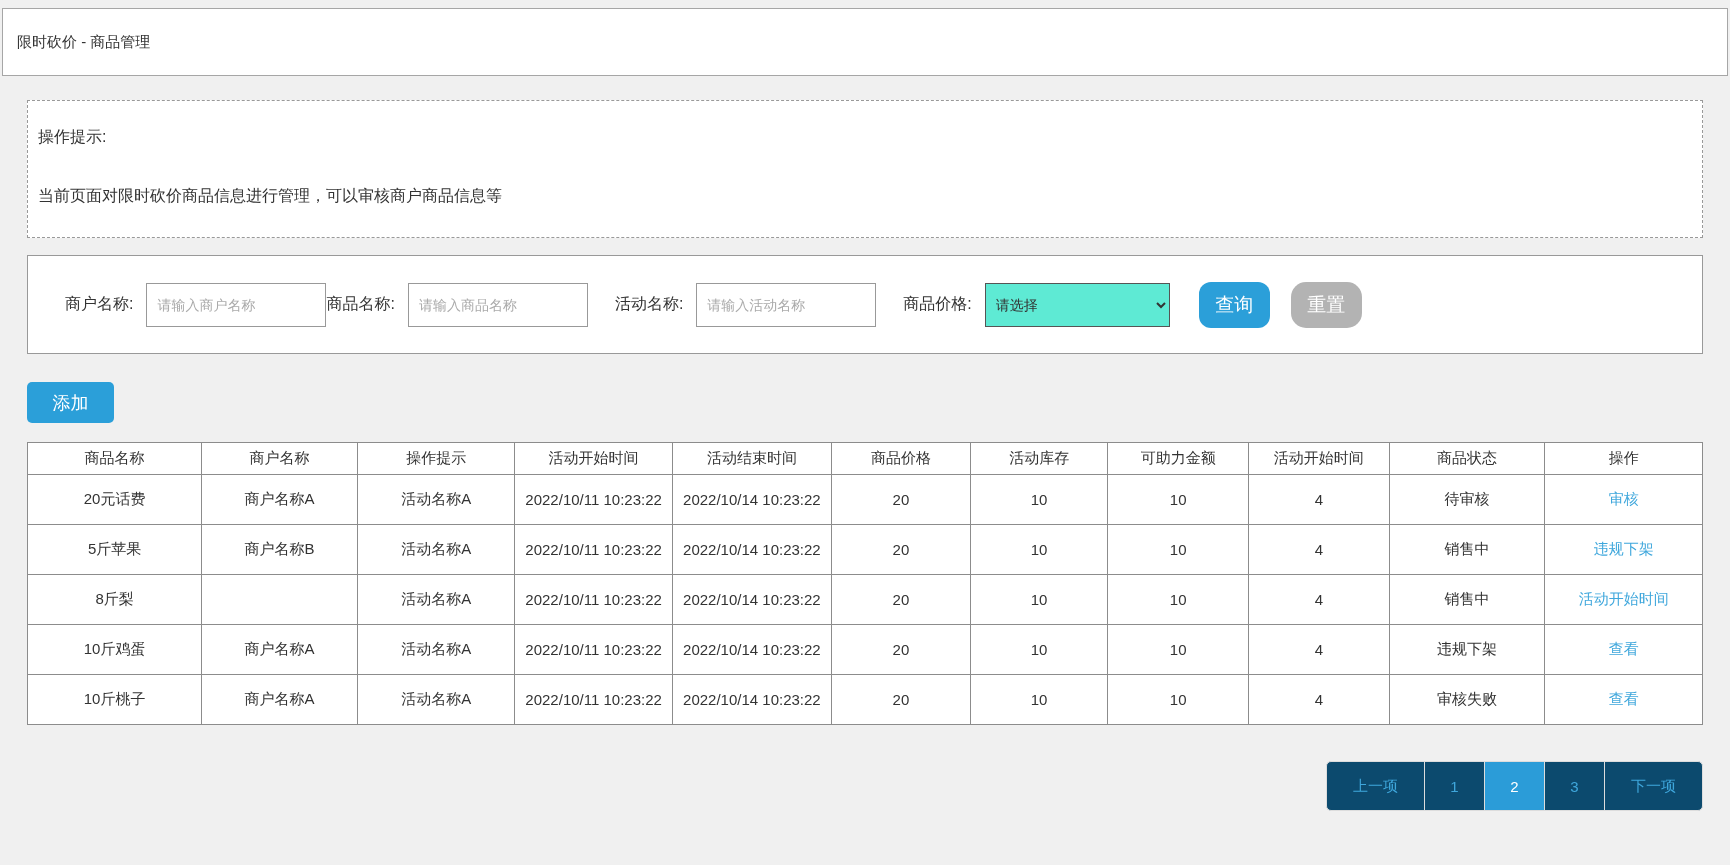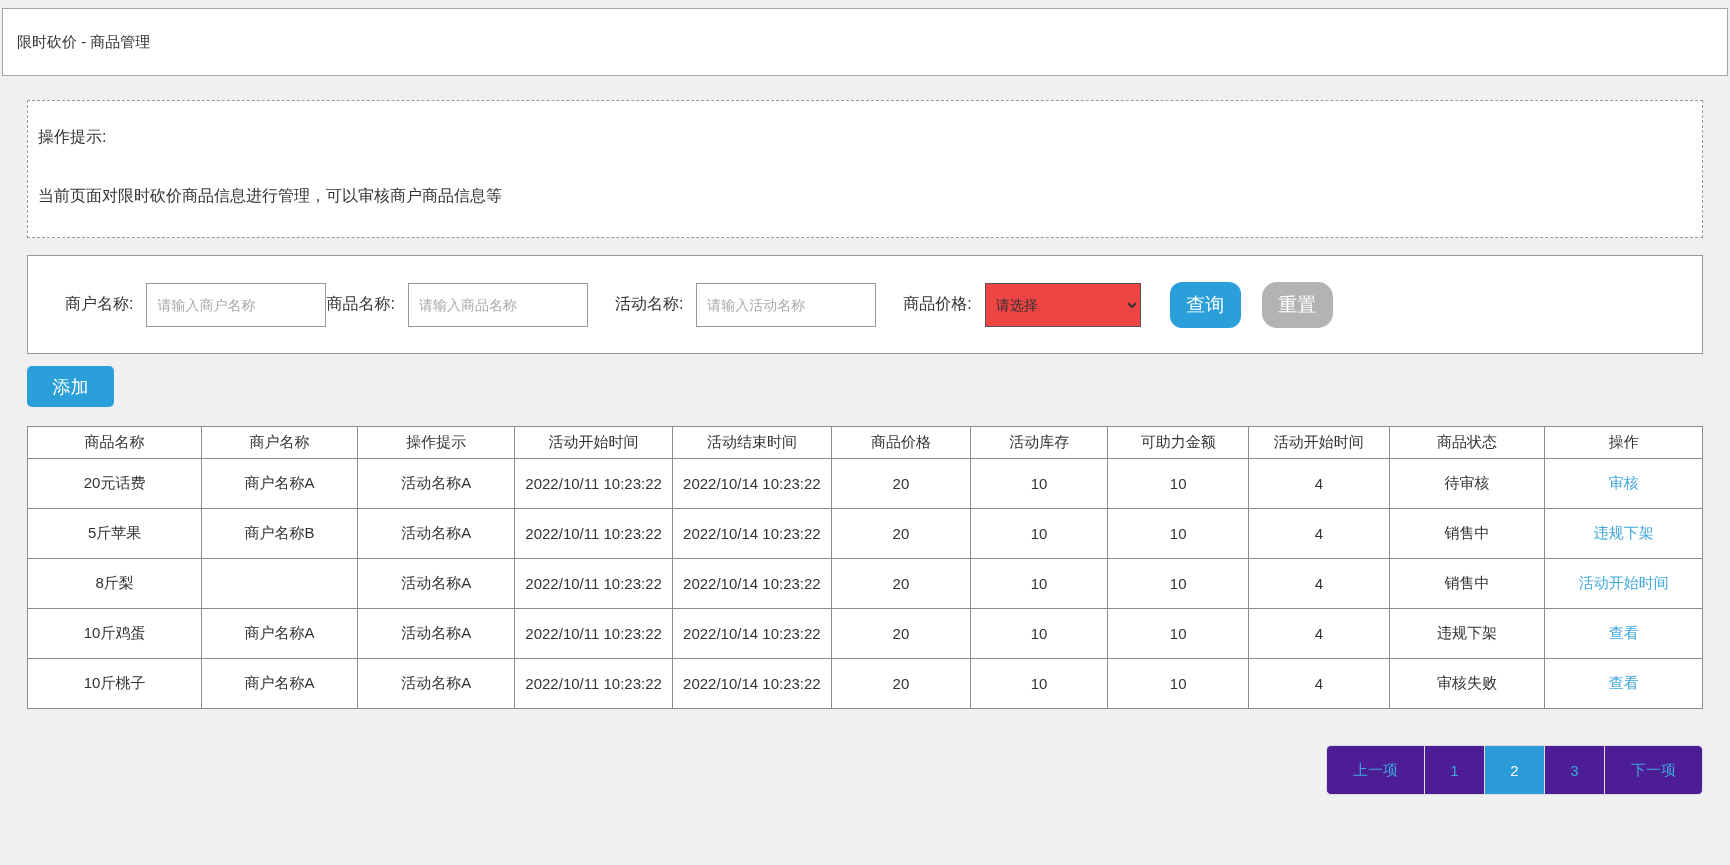--- a/index.html
+++ b/index.html
@@ -30,49 +30,49 @@
     padding:0 10px 0 10px;
   }
   .field-group { display:flex; align-items:center; }
   .field-label { font-size:16px; margin-left:27px; white-space:nowrap; }
   .search-input {
     width:180px; height:44px; border:1px solid #999; background:#fff;
     margin-left:13px; padding:0 10px; font-size:14px; color:#333; outline:none;
   }
   .search-input::placeholder { color:#aaa; }
   .status-select {
-    width:156px; height:44px; border:1px solid #555; background:#ef4444;
+    width:185px; height:44px; border:1px solid #555; background:#5eead4;
     margin-left:13px; font-size:14px; color:#333; padding:0 6px; outline:none;
   }
   .btn { border:none; color:#fff; cursor:pointer; font-family:inherit; }
   .btn-search { width:71px; height:46px; font-size:19px; border-radius:12px; background:var(--primary); margin-left:29px; }
   .btn-reset  { width:71px; height:46px; font-size:19px; border-radius:15px; background:var(--reset);  margin-left:21px; }
   .btn-add {
-    margin-top:12px; width:87px; height:41px; font-size:18px;
+    margin-top:28px; width:87px; height:41px; font-size:18px;
     border-radius:5px; background:var(--primary); display:block;
   }
   table.products {
     margin-top:19px; width:100%; border-collapse:collapse;
     background:#fff; table-layout:fixed;
   }
   table.products th, table.products td {
     border:1px solid #8c8c8c; text-align:center;
     font-size:15px; font-weight:normal; padding:0 2px;
     overflow:hidden; white-space:nowrap;
   }
   table.products th { height:32px; }
   table.products td { height:50px; }
   .col-name{width:10.4%} .col-merchant{width:9.3%} .col-activity{width:9.4%}
   .col-start{width:9.4%} .col-end{width:9.5%} .col-price{width:8.3%}
   .col-stock{width:8.2%} .col-boost{width:8.4%} .col-firstboost{width:8.4%}
   .col-status{width:9.3%} .col-action{width:9.4%}
   .action-link { color:var(--link); cursor:pointer; }
   .pagination-row { display:flex; justify-content:flex-end; margin-top:36px; padding-bottom:31px; }
   .pagination {
-    display:flex; background:#4c1d95; border:1px solid #ddd;
+    display:flex; background:#0c4a6e; border:1px solid #ddd;
     border-radius:5px; overflow:hidden;
   }
   .page-item {
     height:48px; min-width:60px; padding:0 15px;
     display:flex; align-items:center; justify-content:center;
     color:var(--link); font-size:15px; cursor:pointer;
     border-left:1px solid #ddd; user-select:none;
   }
   .page-item:first-child { border-left:none; }
   .page-item.page-prev, .page-item.page-next { padding:0 26px; }

